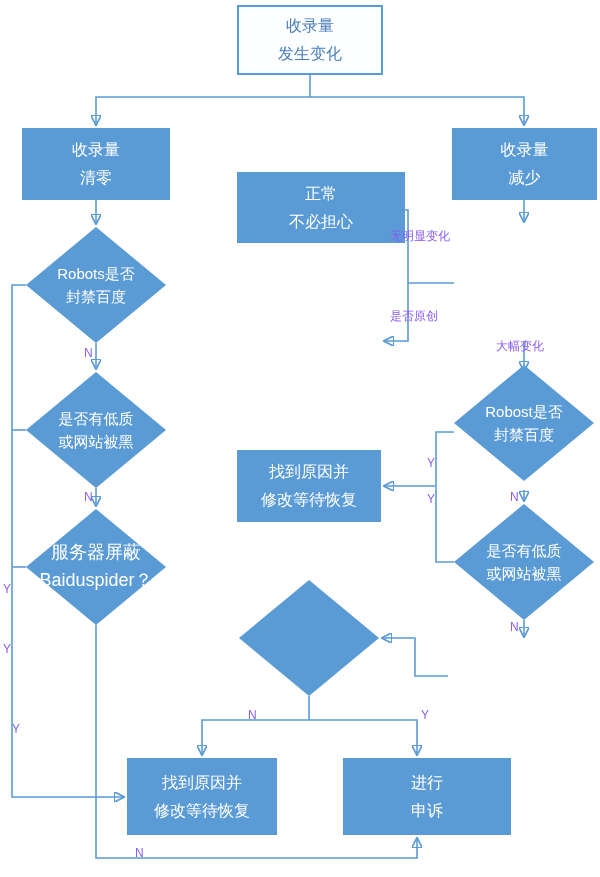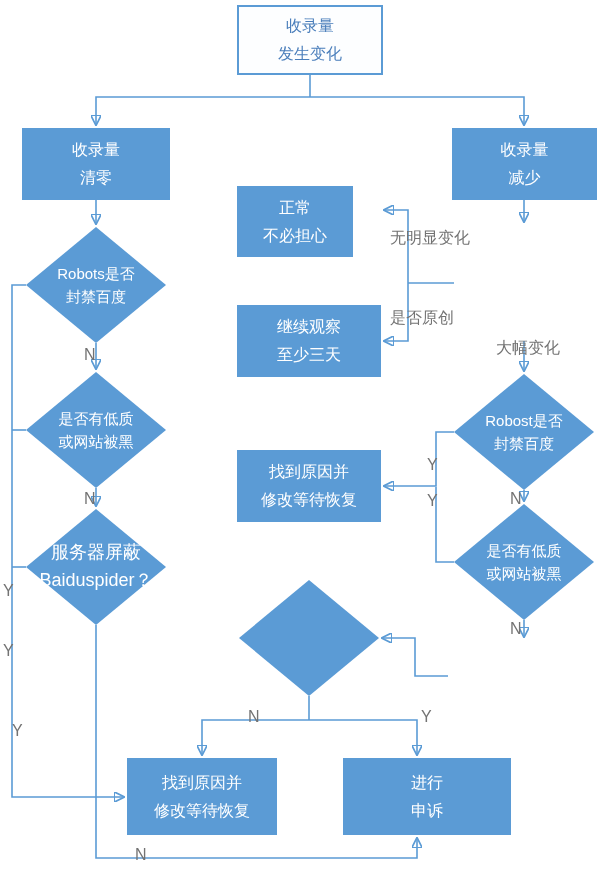--- a/index.html
+++ b/index.html
@@ -58,22 +58,22 @@
   .diamond-bg {
     position: absolute;
     inset: 0;
     background: #5b9bd5;
     clip-path: polygon(50% 0, 100% 50%, 50% 100%, 0 50%);
     z-index: 1;
   }
   .diamond .lbl { font-size: 15px; }
   .edge-label {
     position: absolute;
-    font-size: 16px;
-    color: #737373;
+    font-size: 12px;
+    color: #8b5cf6;
     white-space: nowrap;
     z-index: 3;
   }
 </style>
 </head>
 <body>
 
 <div class="canvas">
 
   <svg class="wires" width="600" height="877" viewBox="0 0 600 877">
@@ -127,29 +127,25 @@
   <div class="node rect" style="left:22px;top:128px;width:148px;height:72px">
     <span class="lbl">收录量
 清零</span>
   </div>
 
   <div class="node rect" style="left:452px;top:128px;width:145px;height:72px">
     <span class="lbl">收录量
 减少</span>
   </div>
 
-  <div class="node rect" style="left:237px;top:186px;width:116px;height:71px">
+  <div class="node rect" style="left:237px;top:172px;width:168px;height:71px">
     <span class="lbl">正常
 不必担心</span>
   </div>
 
-  <div class="node rect" style="left:237px;top:305px;width:144px;height:72px">
-    <span class="lbl">继续观察
-至少三天</span>
-  </div>
 
   <div class="node rect" style="left:237px;top:450px;width:144px;height:72px">
     <span class="lbl">找到原因并
 修改等待恢复</span>
   </div>
 
 
   <div class="node rect" style="left:127px;top:758px;width:150px;height:77px">
     <span class="lbl">找到原因并
 修改等待恢复</span>
@@ -172,21 +168,21 @@
     <span class="lbl">是否有低质
 或网站被黑</span>
   </div>
 
   <div class="node diamond" style="left:26px;top:509px;width:140px;height:116px">
     <div class="diamond-bg"></div>
     <span class="lbl" style="font-size:18px">服务器屏蔽
 Baiduspider？</span>
   </div>
 
-  <div class="node diamond" style="left:454px;top:374px;width:140px;height:116px">
+  <div class="node diamond" style="left:454px;top:365px;width:140px;height:116px">
     <div class="diamond-bg"></div>
     <span class="lbl">Robost是否
 封禁百度</span>
   </div>
 
   <div class="node diamond" style="left:454px;top:504px;width:140px;height:116px">
     <div class="diamond-bg"></div>
     <span class="lbl">是否有低质
 或网站被黑</span>
   </div>

